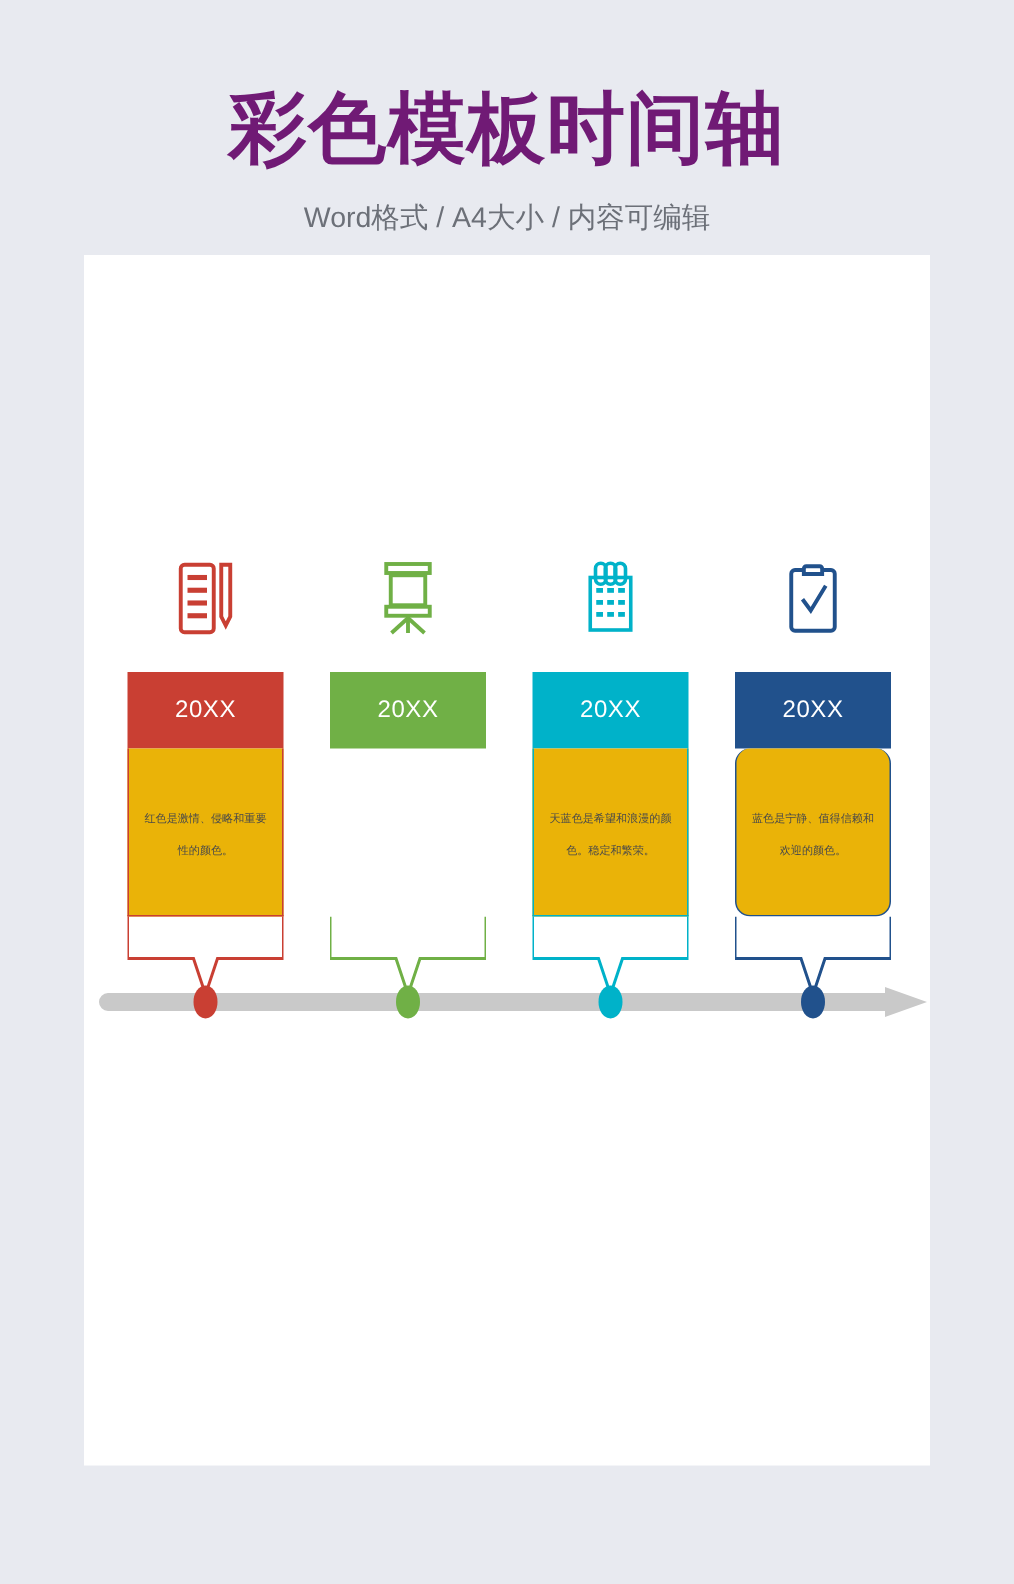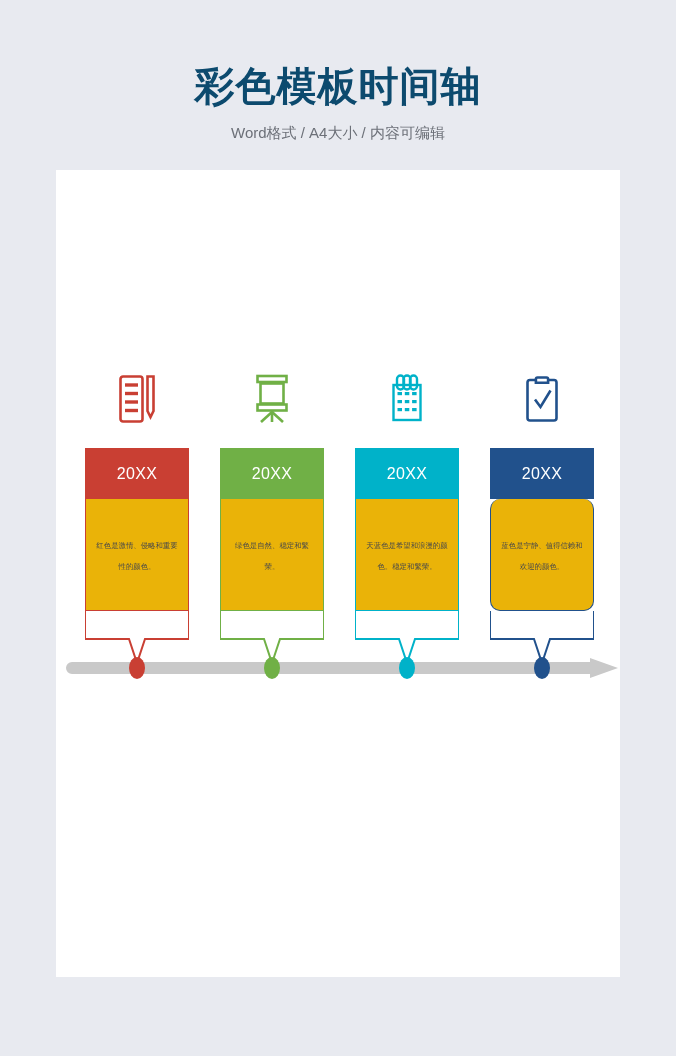--- a/index.html
+++ b/index.html
@@ -17,30 +17,30 @@
   }
 
   
   .header {
     width: 676px;
     padding-top: 62px;
     text-align: center;
   }
 
   .page-title {
-    font-size: 40px;
+    font-size: 52px;
     font-weight: bold;
-    color: #0c4a6e;
+    color: #701a75;
     letter-spacing: 1px;
     line-height: 48px;
   }
 
   .page-subtitle {
-    margin-top: 9px;
-    font-size: 15px;
+    margin-top: 22px;
+    font-size: 19px;
     color: #6c7078;
     font-weight: normal;
     line-height: 28px;
   }
 
   
   .paper {
     position: absolute;
     left: 56px;
     top: 170px;
@@ -208,23 +208,20 @@
             <line x1="20" y1="38" x2="9" y2="48"></line>
             <line x1="20" y1="38" x2="31" y2="48"></line>
           </g>
         </svg>
       </div>
 
       <div class="card">
         <div class="card-head" style="background: rgb(112, 176, 70);">
           <span>20XX</span>
         </div>
-        <div class="card-body" style="border-color: rgb(112, 176, 70);">
-          <div class="card-text">绿色是自然、稳定和繁荣。</div>
-        </div>
       </div>
 
       <div class="connector">
         <svg width="104" height="57" viewBox="0 0 104 57">
           <path d="M0 0 V28 H44 L52 52 L60 28 H104 V0" fill="none" stroke="#70b046" stroke-width="2"></path>
         </svg>
       </div>
 
       <div class="dot" style="background: rgb(112, 176, 70);"></div>
     </div>

